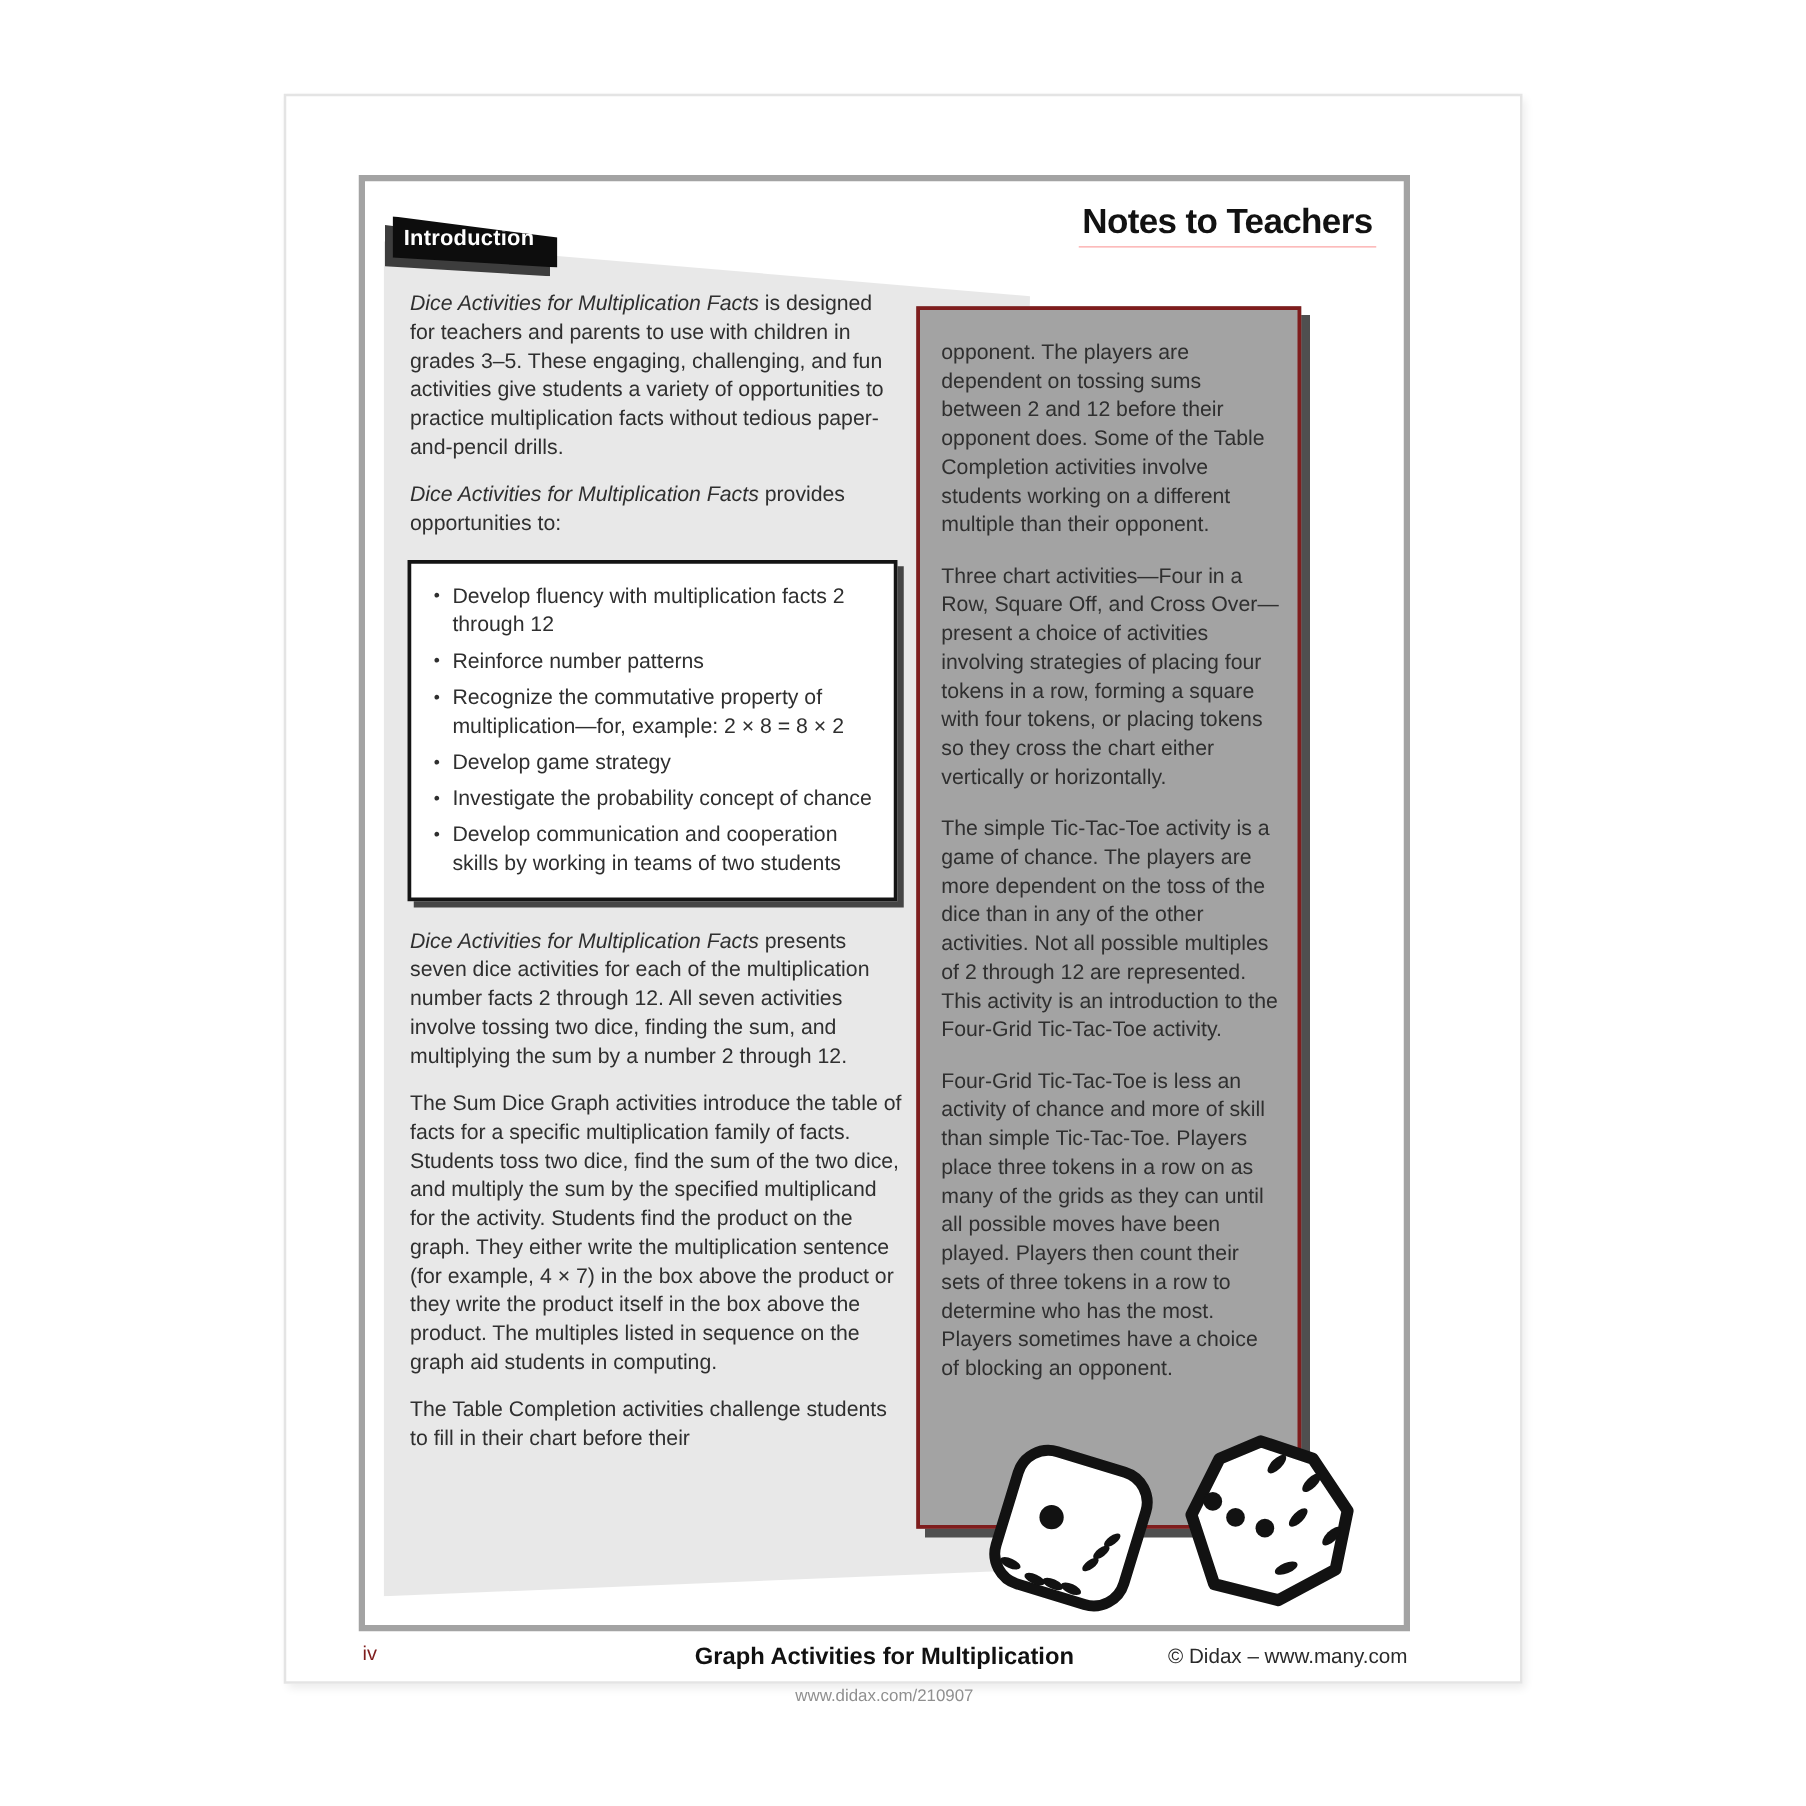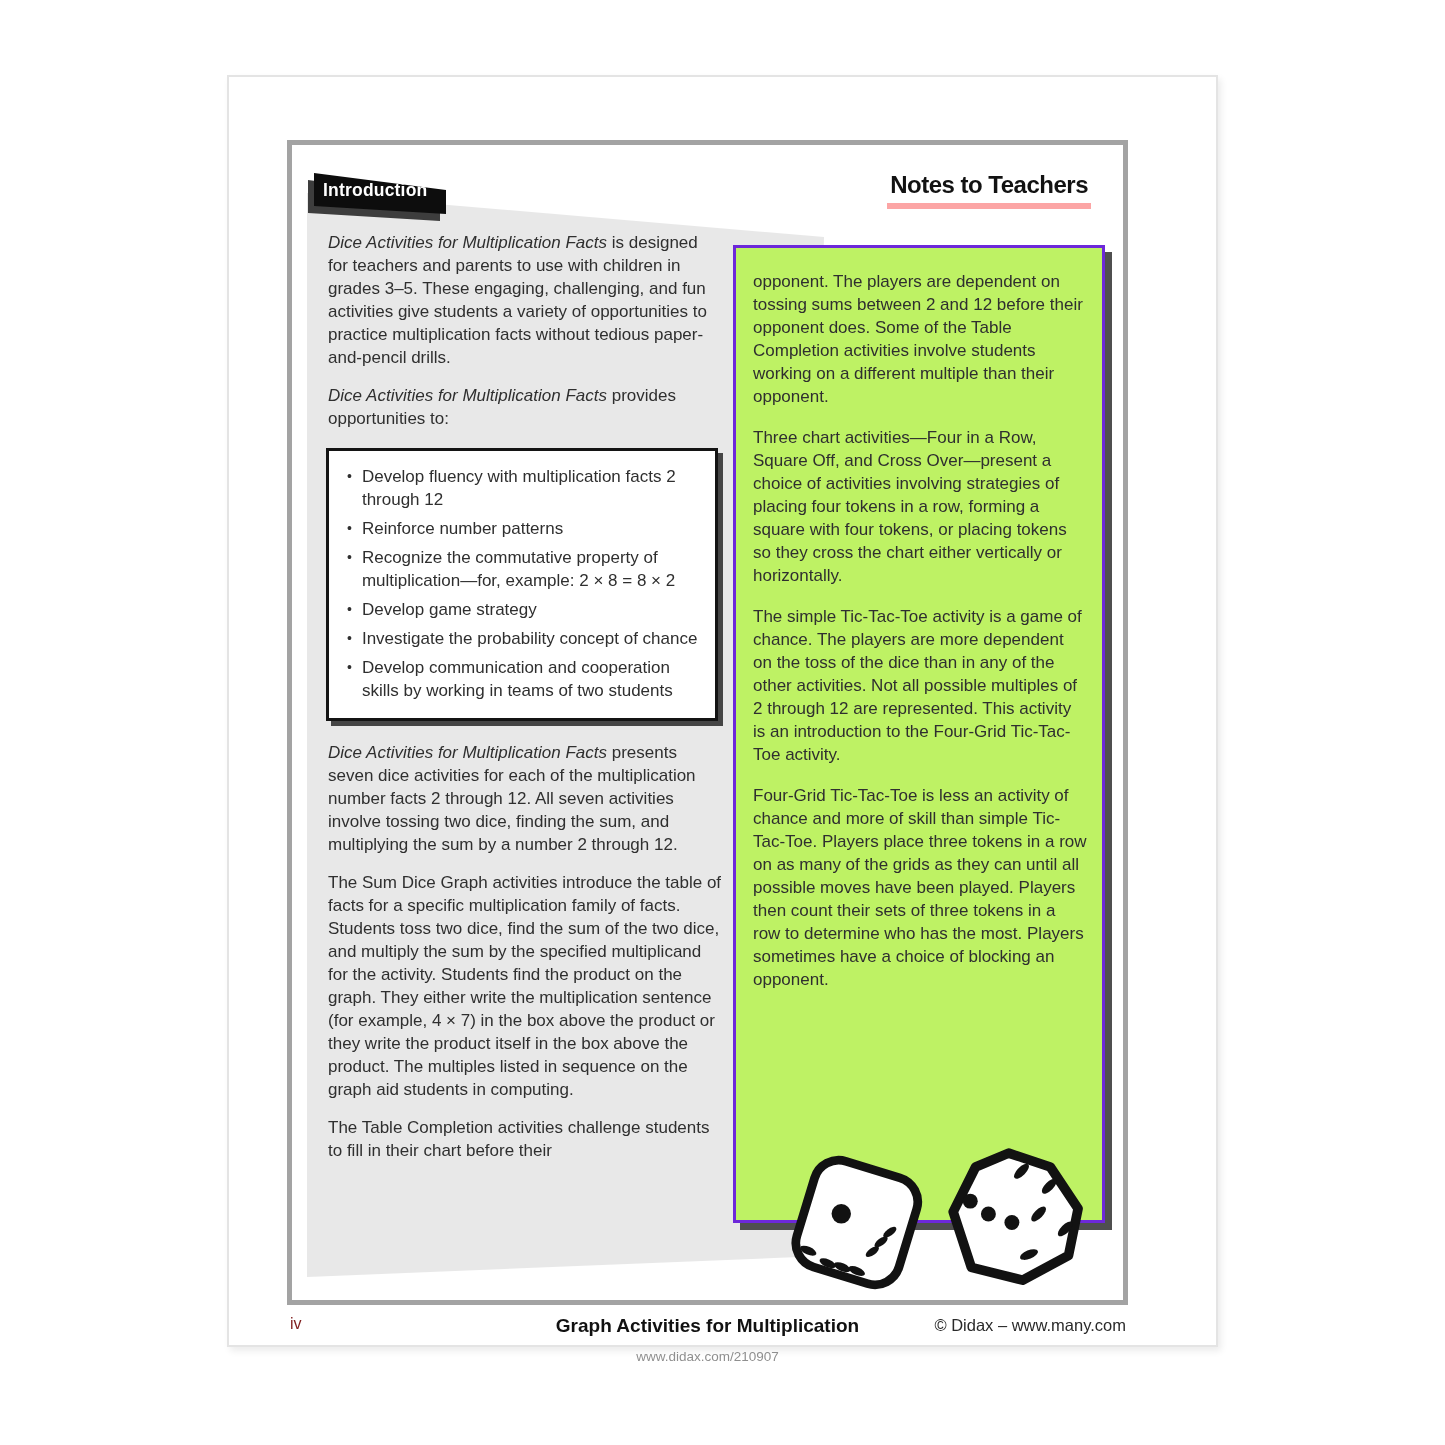--- a/index.html
+++ b/index.html
@@ -14,42 +14,42 @@
 
   
   .tab-wrap{position:absolute;left:22px;top:28px;width:132px;height:46px;z-index:6;padding-left:12px;}
   .tab-shadow,.tab-face{position:absolute;left:0;top:0;width:132px;height:46px;
          clip-path:polygon(0px 0px,132px 17px,132px 41px,0px 33px);}
   .tab-shadow{background:#3d3d3d;transform:translate(-6px,7px);}
   .tab-face{background:#0d0d0d;}
   .tab-face span{position:absolute;left:9px;top:7px;color:#ffffff;font-weight:700;font-size:17.5px;letter-spacing:0.2px;}
 
   
-  .heading{position:absolute;top:12px;right:18px;margin:14px;z-index:4;font-size:24px;font-weight:700;color:#121212;
-           letter-spacing:-0.5px;border-bottom:6px solid #fca5a5;padding:0 3px 4px 3px;}
+  .heading{position:absolute;top:12px;right:18px;margin:4px;z-index:4;font-size:28px;font-weight:700;color:#121212;
+           letter-spacing:-0.5px;border-bottom:1px solid #fca5a5;padding:0 3px 4px 3px;}
 
   
   .gray-panel{position:absolute;left:0;top:0;width:560px;height:1145px;background:#e8e8e8;z-index:1;
            clip-path:polygon(15px 48px,532px 92px,506px 1112px,15px 1132px);
            filter:drop-shadow(5px 8px 5px rgba(0,0,0,0.30));}
 
   
   .col1{position:absolute;left:36px;top:86px;width:394px;z-index:2;font-size:17px;line-height:23px;color:#2f2f2f;}
   .col1 p{margin:0 0 15px 0;}
   .col1 i{font-style:italic;}
 
   .bullet-box{background:#ffffff;border:3px solid #141414;box-shadow:5px 5px 0 #454545;
            box-sizing:border-box;margin:18px 4px 20px -2px;padding:14px 8px 10px 8px;}
   .bullet-box ul{list-style:none;margin:0;padding:0 0 0 10px;}
   .bullet-box li{display:flex;gap:10px;margin:0 0 6px 0;}
   .bullet-box .blt{flex:0 0 auto;font-size:14px;line-height:23px;}
 
   
-  .col2box{position:absolute;left:441px;top:100px;width:372px;height:978px;z-index:3;background:#bef264;
-           border:3px solid #6d28d9;box-shadow:7px 7px 0 #4f4f4f;box-sizing:border-box;
+  .col2box{position:absolute;left:441px;top:100px;width:308px;height:978px;z-index:3;background:#a3a3a3;
+           border:3px solid #7f1d1d;box-shadow:7px 7px 0 #4f4f4f;box-sizing:border-box;
            padding:22px 15px 0 17px;font-size:17px;line-height:23px;color:#2f2f2f;}
   .col2box p{margin:0 0 18px 0;}
 
   
   .dice{position:absolute;left:492px;top:995px;width:330px;height:165px;z-index:5;}
 
   
   .footer{position:absolute;left:58px;top:1238px;width:841px;height:40px;}
   .pgnum{position:absolute;left:3px;top:0;font-size:16px;color:#7f1d1d;}
   .fcenter{position:absolute;left:0;right:0;top:0;text-align:center;}

